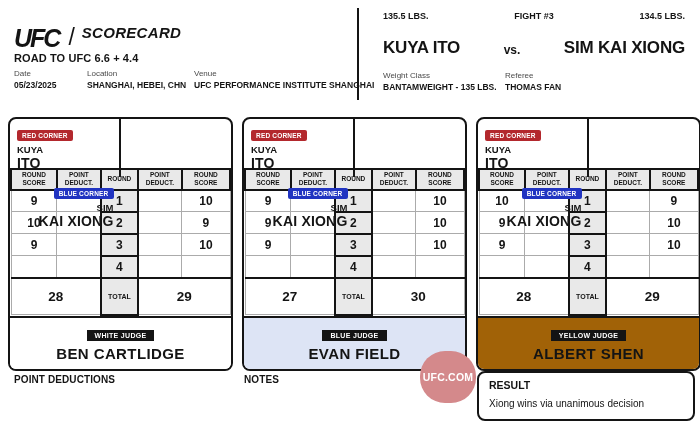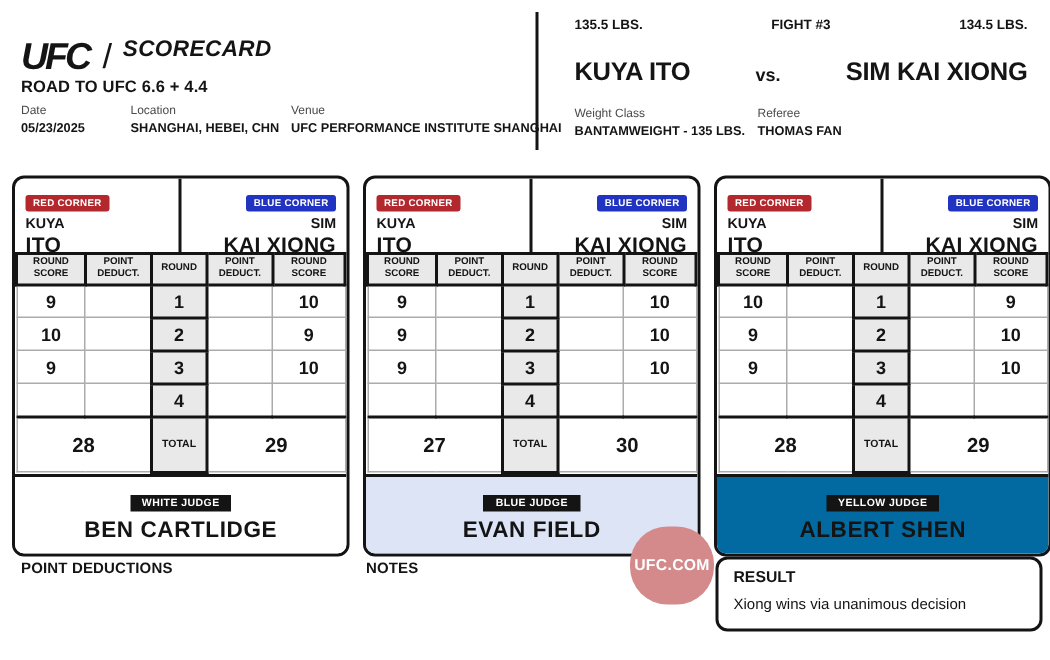--- a/index.html
+++ b/index.html
@@ -30,21 +30,21 @@
   .fight-details { position:absolute; left:0; top:60px; width:100%; height:30px; }
   .fight-details .det { position:absolute; top:0; }
   .fight-details .det.d2 { left:122px; }
   .fight-details .lbl { font-size:8px; color:#4a4a4a; }
   .fight-details .val { font-size:8.5px; font-weight:800; margin-top:2px; }
   
   .card {
     position:absolute; top:117px; width:225px; background:#fff;
     border:2px solid var(--ink); border-radius:8px; overflow:hidden;
   }
-  .fighters { display:flex; height:49px; }
+  .fighters { display:flex; height:49px;flex-direction:column; }
   .fhalf { width:50%; padding:5px 7px; }
   .fhalf.redside { border-right:2px solid var(--ink); }
   .fhalf.blueside { text-align:right; }
   .corner-badge { display:inline-block; color:#fff; font-size:6.5px; font-weight:700;
     padding:2px 5px; border-radius:2px; letter-spacing:0.2px; }
   .corner-badge.red { background:var(--red); }
   .corner-badge.blue { background:var(--blue); }
   .fname { font-size:9.5px; font-weight:800; margin-top:3px; line-height:1.1; }
   .lname { font-size:14px; font-weight:900; line-height:1.15; letter-spacing:0.2px; }
   table.score-table { width:100%; border-collapse:collapse; table-layout:fixed; }
@@ -320,21 +320,21 @@
             </tr>
           </tbody>
       <tbody>
         <tr class="total">
           <td colspan="2">28</td>
           <td class="rc">TOTAL</td>
           <td colspan="2">29</td>
         </tr>
       </tbody>
     </table>
-    <div class="judge" style="background: #0369a1;">
+    <div class="judge" style="background: #a16207;">
       <span class="judge-badge">YELLOW JUDGE</span>
       <div class="judge-name">ALBERT SHEN</div>
     </div>
   </div>
     </div>
 
   <div class="footer-label pd-label">POINT DEDUCTIONS</div>
   <div class="footer-label notes-label">NOTES</div>
   <div class="ufc-com">UFC.COM</div>
   <div class="result-box">

